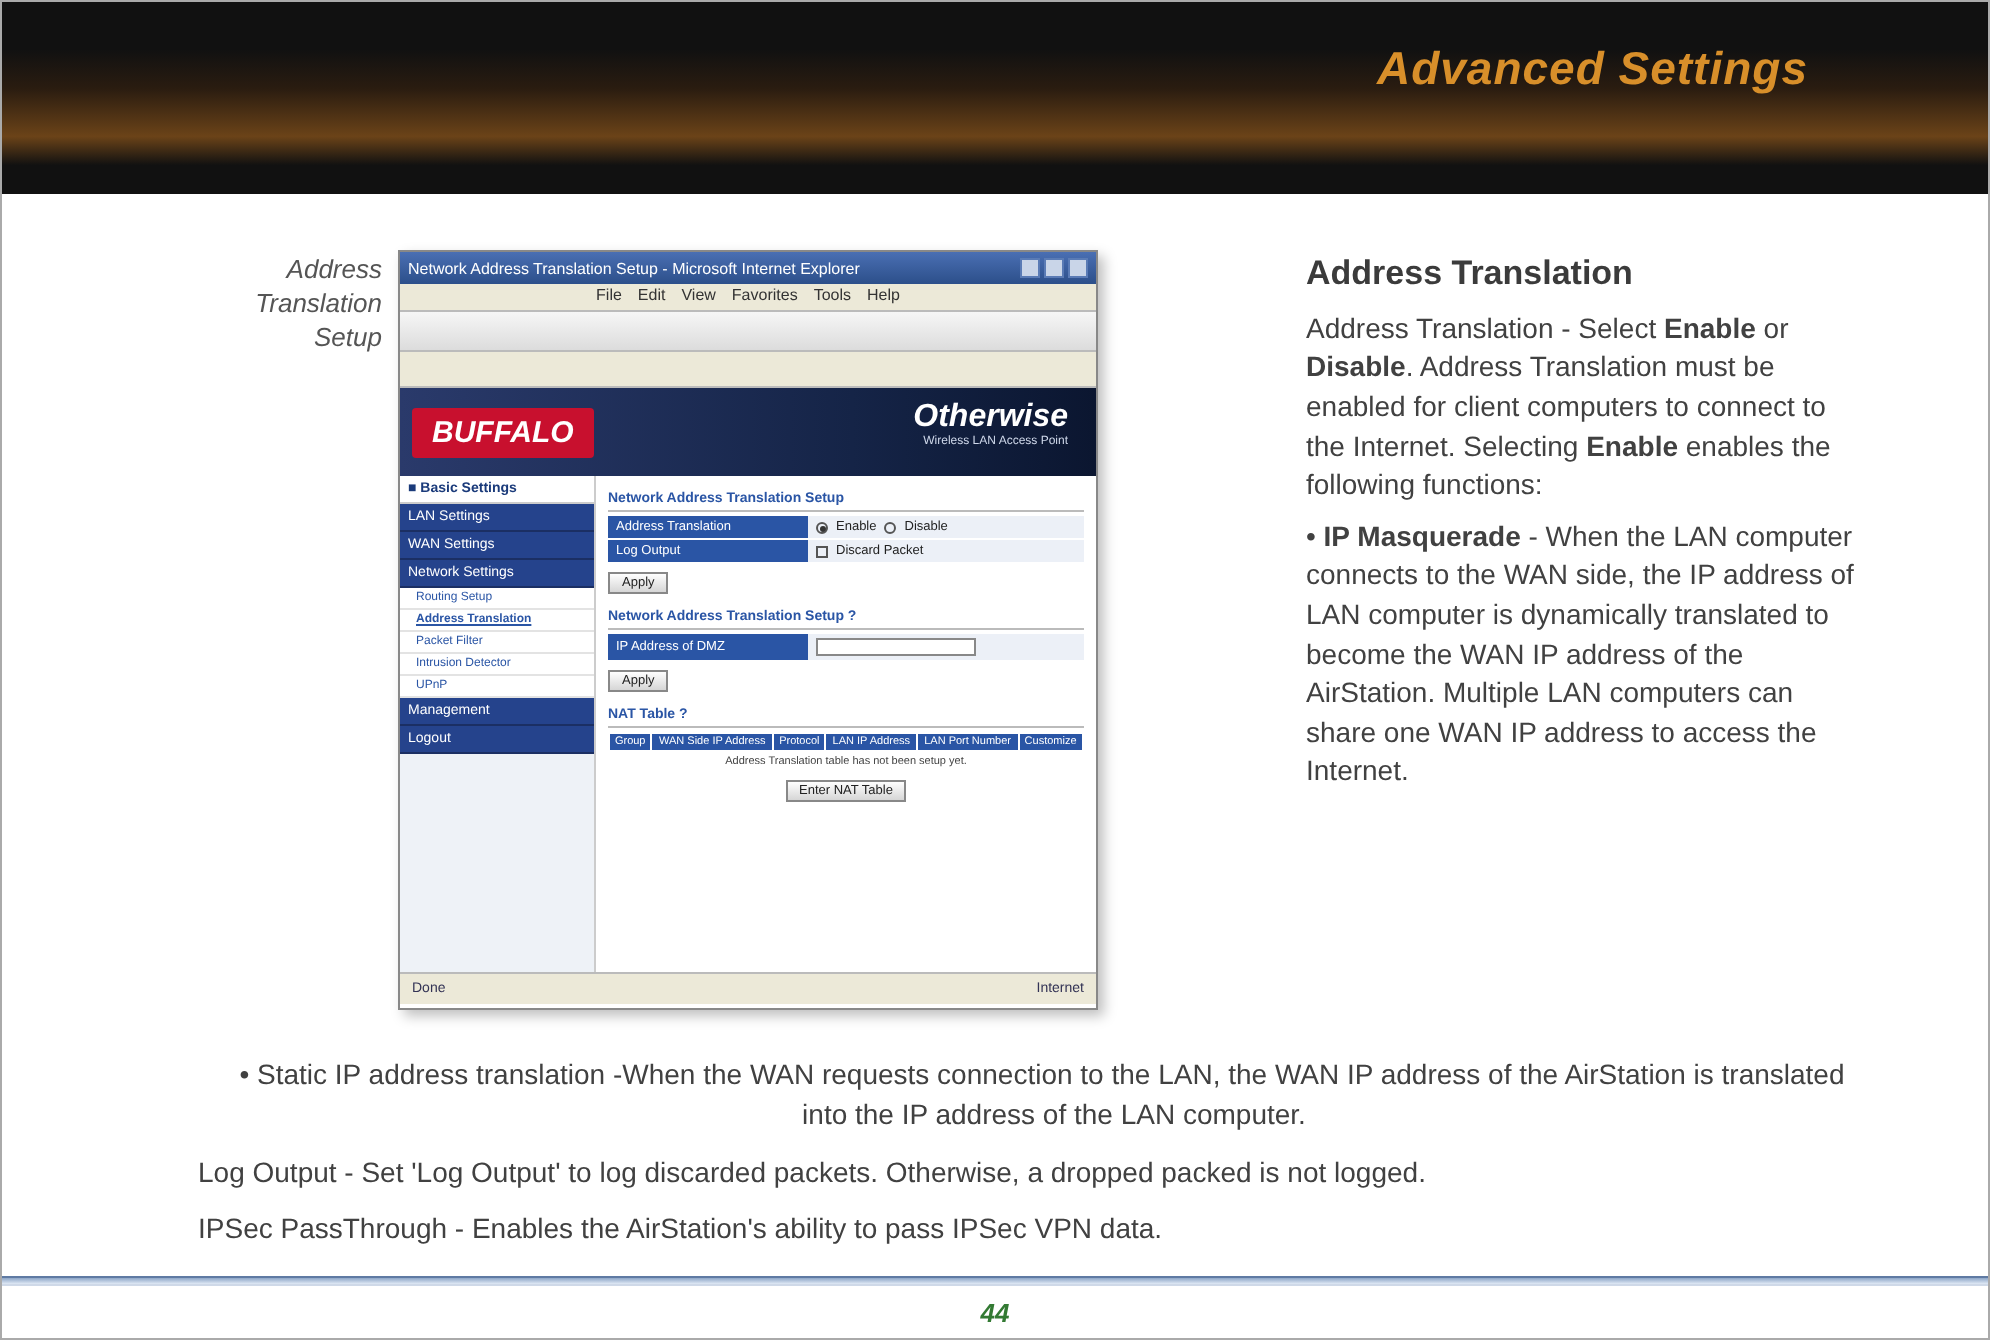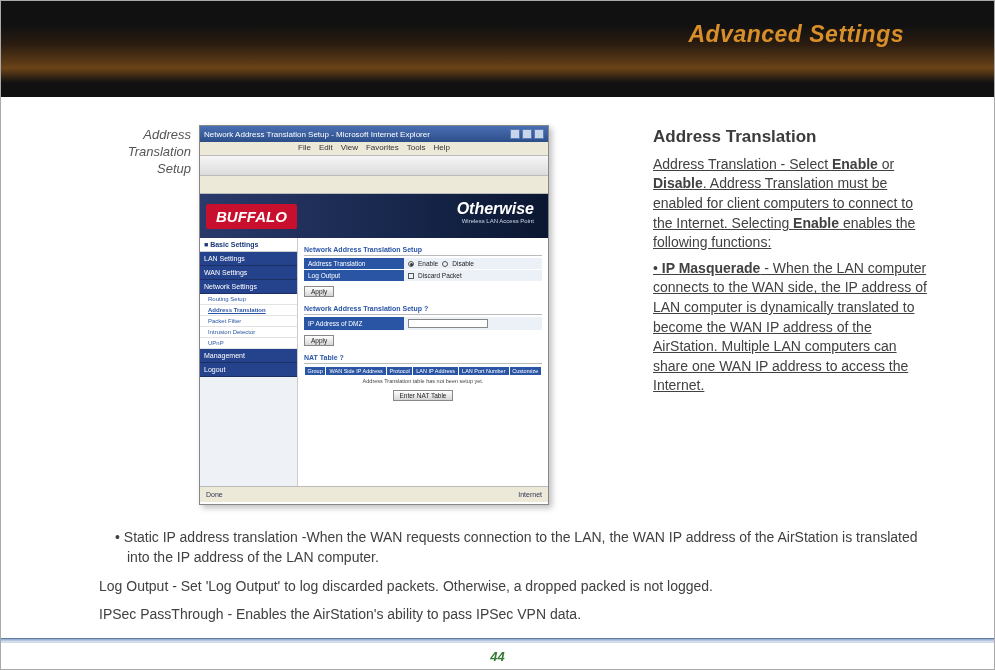--- a/index.html
+++ b/index.html
@@ -234,33 +234,33 @@
     font-size:14px;
     color:#414141;
     line-height:1.4;
   }
   .rightcol h2 {
     font-size:17px;
     font-weight:bold;
     color:#3b3b3b;
     margin-bottom:6px;
   }
-  .rightcol p { margin-bottom:6px;text-decoration:underline; }
+  .rightcol p { margin-bottom:6px; }
   .rightcol .b { font-weight:bold; }
   .belowtext {
     position:absolute;
     left:98px;
     top:430px;
     width:828px;
     font-size:14px;
     color:#414141;
     line-height:1.45;
   }
   .belowtext p { margin-bottom:8px; }
-  .belowtext .indent { padding-left:28px; text-indent:-12px; }
+  .belowtext .indent { padding-left:28px; text-indent:-12px;text-align:center; }
   .footer-sep {
     position:absolute;
     left:0; right:0; bottom:26px;
     height:5px;
     background:linear-gradient(#8da6c8,#e0e9f5);
     border-top:1px solid #5f7aa3;
     border-bottom:1px solid #cfd9e8;
   }
   .pagenum {
     position:absolute;

